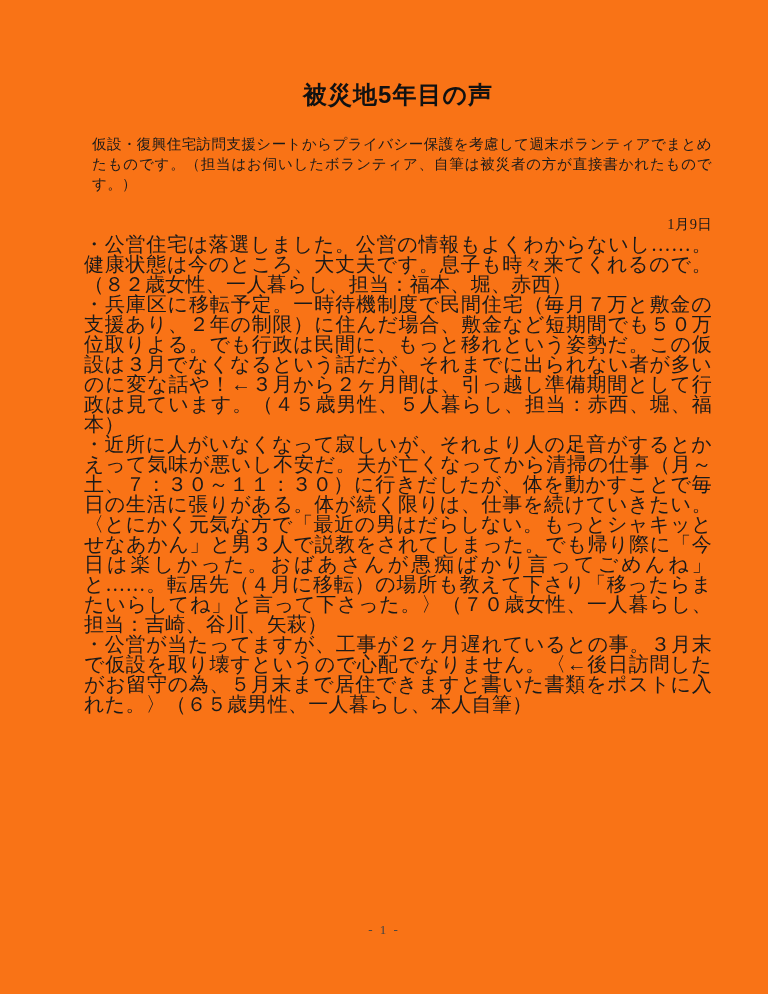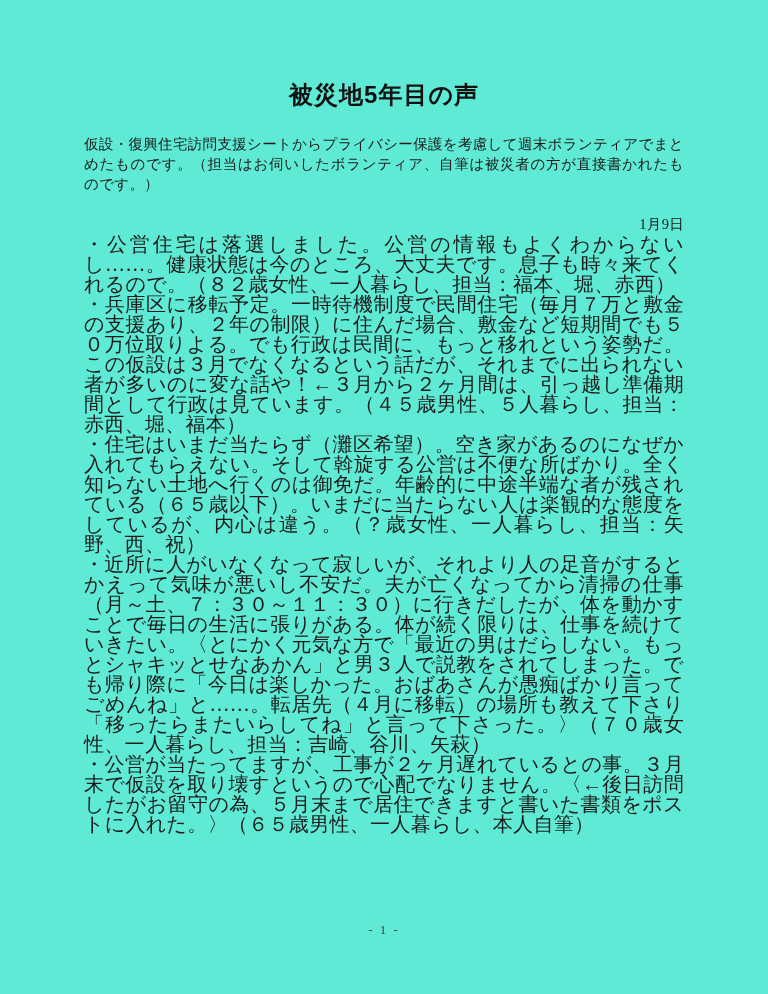--- a/index.html
+++ b/index.html
@@ -1,39 +1,39 @@
 <!DOCTYPE html>
 <html lang="ja"><head>
 <meta charset="utf-8">
 <style>
   html, body { margin: 0; padding: 0; background: #ffffff; }
   .page {
     position: relative;
     width: 768px;
     height: 994px;
     margin: 0 auto;
-    background: #5eead4;
+    background: #f97316;
     box-sizing: border-box;
-    padding: 80px 84px 0 84px;
+    padding: 80px 56px 0 84px;
     font-family: "Liberation Serif", "DejaVu Serif", serif;
     color: #1a1a1a;
     overflow: hidden;
   }
   .doc-title {
     margin: 0;
     text-align: center;
     font-family: "Liberation Sans", "DejaVu Sans", sans-serif;
     font-weight: bold;
     font-size: 24px;
     line-height: 30px;
     letter-spacing: 1px;
     color: #111111;
   }
   .intro {
-    margin: 24px 0 0 0;
+    margin: 24px 0 0 8px;
     font-size: 14.5px;
     line-height: 20px;
     letter-spacing: 0.3px;
     text-align: justify;
     text-justify: inter-ideograph;
   }
   .date-heading {
     margin: 20px 0 0 0;
     font-size: 14.5px;
     line-height: 20px;
@@ -68,20 +68,19 @@
 
   <h1 class="doc-title">被災地5年目の声</h1>
 
   <p class="intro">仮設・復興住宅訪問支援シートからプライバシー保護を考慮して週末ボランティアでまとめたものです。（担当はお伺いしたボランティア、自筆は被災者の方が直接書かれたものです。）</p>
 
   <p class="date-heading">1月9日</p>
 
   <div class="entries">
     <p class="entry">・公営住宅は落選しました。公営の情報もよくわからないし……。健康状態は今のところ、大丈夫です。息子も時々来てくれるので。（８２歳女性、一人暮らし、担当：福本、堀、赤西）</p>
     <p class="entry">・兵庫区に移転予定。一時待機制度で民間住宅（毎月７万と敷金の支援あり、２年の制限）に住んだ場合、敷金など短期間でも５０万位取りよる。でも行政は民間に、もっと移れという姿勢だ。この仮設は３月でなくなるという話だが、それまでに出られない者が多いのに変な話や！←３月から２ヶ月間は、引っ越し準備期間として行政は見ています。（４５歳男性、５人暮らし、担当：赤西、堀、福本）</p>
-    <p class="entry">・住宅はいまだ当たらず（灘区希望）。空き家があるのになぜか入れてもらえない。そして斡旋する公営は不便な所ばかり。全く知らない土地へ行くのは御免だ。年齢的に中途半端な者が残されている（６５歳以下）。いまだに当たらない人は楽観的な態度をしているが、内心は違う。（？歳女性、一人暮らし、担当：矢野、西、祝）</p>
     <p class="entry">・近所に人がいなくなって寂しいが、それより人の足音がするとかえって気味が悪いし不安だ。夫が亡くなってから清掃の仕事（月～土、７：３０～１１：３０）に行きだしたが、体を動かすことで毎日の生活に張りがある。体が続く限りは、仕事を続けていきたい。〈とにかく元気な方で「最近の男はだらしない。もっとシャキッとせなあかん」と男３人で説教をされてしまった。でも帰り際に「今日は楽しかった。おばあさんが愚痴ばかり言ってごめんね」と……。転居先（４月に移転）の場所も教えて下さり「移ったらまたいらしてね」と言って下さった。〉（７０歳女性、一人暮らし、担当：吉崎、谷川、矢萩）</p>
     <p class="entry">・公営が当たってますが、工事が２ヶ月遅れているとの事。３月末で仮設を取り壊すというので心配でなりません。〈←後日訪問したがお留守の為、５月末まで居住できますと書いた書類をポストに入れた。〉（６５歳男性、一人暮らし、本人自筆）</p>
   </div>
 
   <div class="page-footer">- 1 -</div>
 
 </div>
 
 </body></html>

